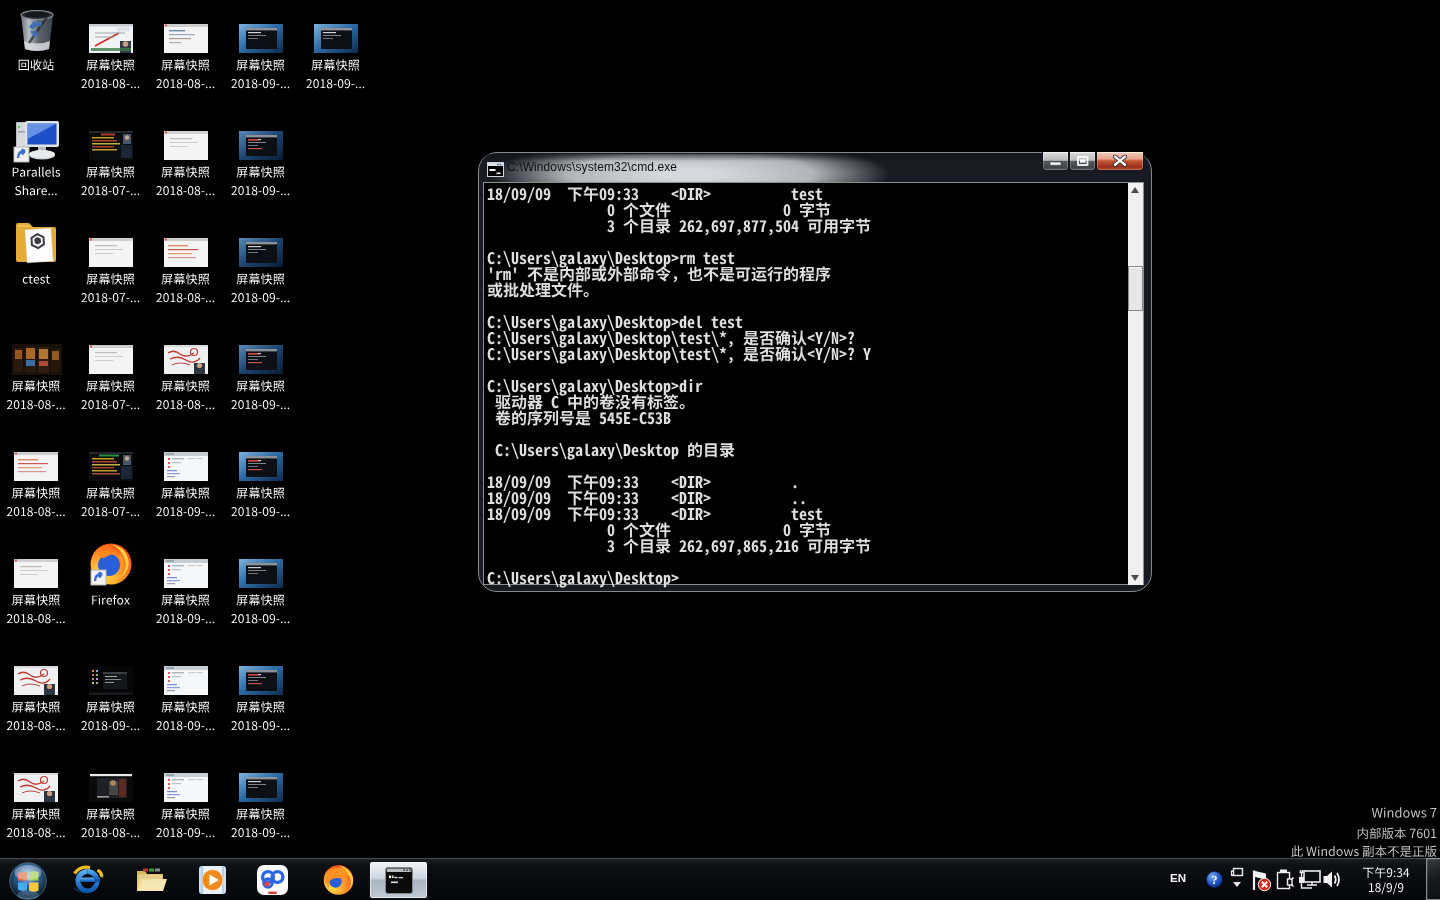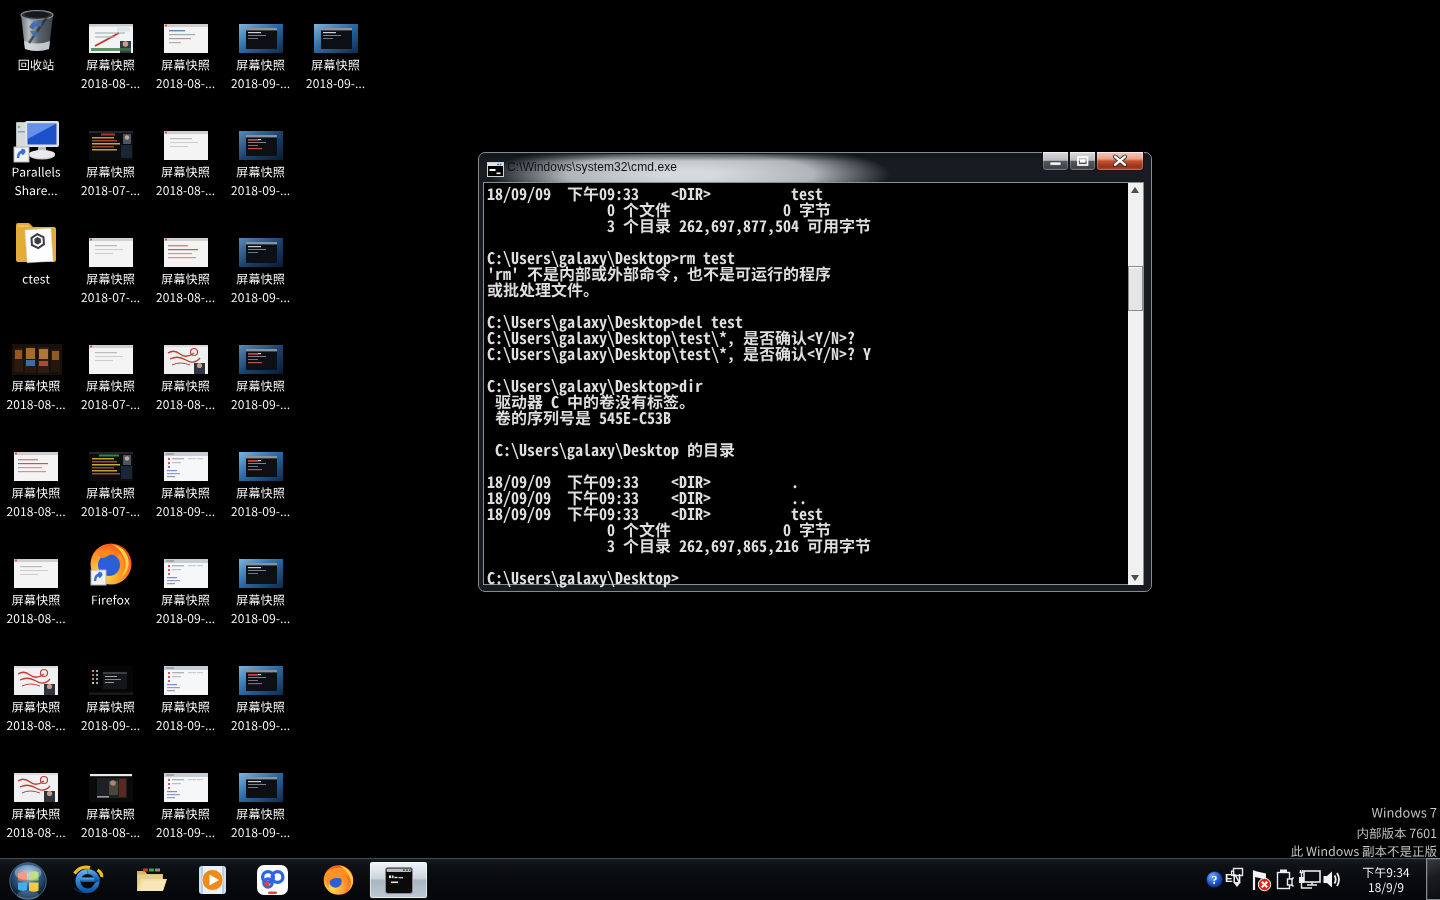--- a/index.html
+++ b/index.html
@@ -1,19 +1,19 @@
 <!DOCTYPE html>
 <html><head><meta charset="utf-8">
 <style>
 *{margin:0;padding:0;box-sizing:border-box}
 html,body{width:1440px;height:900px;overflow:hidden;background:#000;font-family:"Liberation Sans",sans-serif}
 .abs{position:absolute}
 #desk{position:absolute;inset:0;background:#000}
 
-#win{position:absolute;left:478px;top:152px;width:674px;height:440px;background:#181b22;border:1px solid #86898e;border-radius:7px;box-shadow:0 3px 10px rgba(0,0,0,.6)}
+#win{position:absolute;left:478px;top:152px;width:674px;height:440px;background:#181b22;border:1px solid #86898e;border-radius:19px;box-shadow:0 3px 10px rgba(0,0,0,.6)}
 #tglow{position:absolute;left:1px;top:1px;width:560px;height:28px;background:radial-gradient(49% 165% at 210px 72%,rgba(228,231,235,.93) 10%,rgba(228,231,235,.75) 45%,rgba(228,231,235,0) 73%);border-radius:6px 0 0 0}
 #tshade{position:absolute;left:1px;top:1px;width:671px;height:7px;background:linear-gradient(rgba(14,16,22,.6),rgba(14,16,22,0));border-radius:6px 6px 0 0}
 #ttext{position:absolute;left:28px;top:7px;font-size:12px;color:#111;letter-spacing:.1px}
 #ticon{position:absolute;left:8px;top:9px;width:17px;height:15px}
 .cbtn{position:absolute;top:-1px;height:19px;border:1px solid #14161a;border-top:none;border-radius:0 0 4px 4px;box-shadow:inset 0 1px 0 rgba(255,255,255,.5),inset 0 0 0 1px rgba(255,255,255,.22)}
 #bmin{left:563px;width:27px;background:linear-gradient(#dcdcdc,#b9babc 46%,#55585c 52%,#404449 88%,#55595e)}
 #bmax{left:590px;width:27px;background:linear-gradient(#dcdcdc,#b9babc 46%,#55585c 52%,#404449 88%,#55595e)}
 #bclose{left:617px;width:48px;background:linear-gradient(#f0c8b8 4%,#e8a28c 38%,#c4542e 50%,#99301e 82%,#b24a30)}
 #client{position:absolute;left:4px;top:29px;width:661px;height:403px;background:#000;border:1px solid #8e8e8e}
 #sbar{position:absolute;right:0;top:0;width:15px;height:402px;background:#f0f0f0}
@@ -563,21 +563,21 @@
         <rect x="18" y="2.4" width="2" height="1.6" fill="#555"></rect>
         <rect x="21" y="2.4" width="2" height="1.6" fill="#555"></rect>
         <rect x="24" y="2.4" width="1.6" height="1.6" fill="#555"></rect>
         <rect x="4" y="8.5" width="2.2" height="2.6" fill="#f0f0f0"></rect>
         <rect x="7" y="8.5" width="1.6" height="2.6" fill="#d8d8d8"></rect>
         <rect x="9.4" y="9.8" width="3" height="1.4" fill="#e8e8e8"></rect>
         <rect x="13.5" y="10" width="4.5" height="1.3" fill="#cfcfcf"></rect>
         <rect x="6" y="14.5" width="7" height="1.6" fill="#e0e0e0"></rect>
       </svg>
   </div>
-  <div class="abs" style="left:1225px;top:13px;color:#f2f2f2;font-size:11.5px;font-weight:bold;letter-spacing:.2px">EN</div>
+  <div class="abs" style="left:1170px;top:13px;color:#f2f2f2;font-size:11.5px;font-weight:bold;letter-spacing:.2px">EN</div>
   <svg class="abs" style="left:1206px;top:12px" width="17" height="17" viewBox="0 0 17 17">
       <defs>
         <radialGradient id="qg" cx="35%" cy="30%" r="80%">
           <stop offset="0%" stop-color="#7fb2f0"></stop>
           <stop offset="55%" stop-color="#2458c8"></stop>
           <stop offset="100%" stop-color="#0a2a80"></stop>
         </radialGradient>
       </defs>
       <circle cx="8.5" cy="8.5" r="8" fill="url(#qg)" stroke="#0a1a50" stroke-width=".6"></circle>
       <text x="8.5" y="12.6" text-anchor="middle" font-family="Liberation Serif" font-size="12" font-weight="bold" fill="#fff">?</text>

